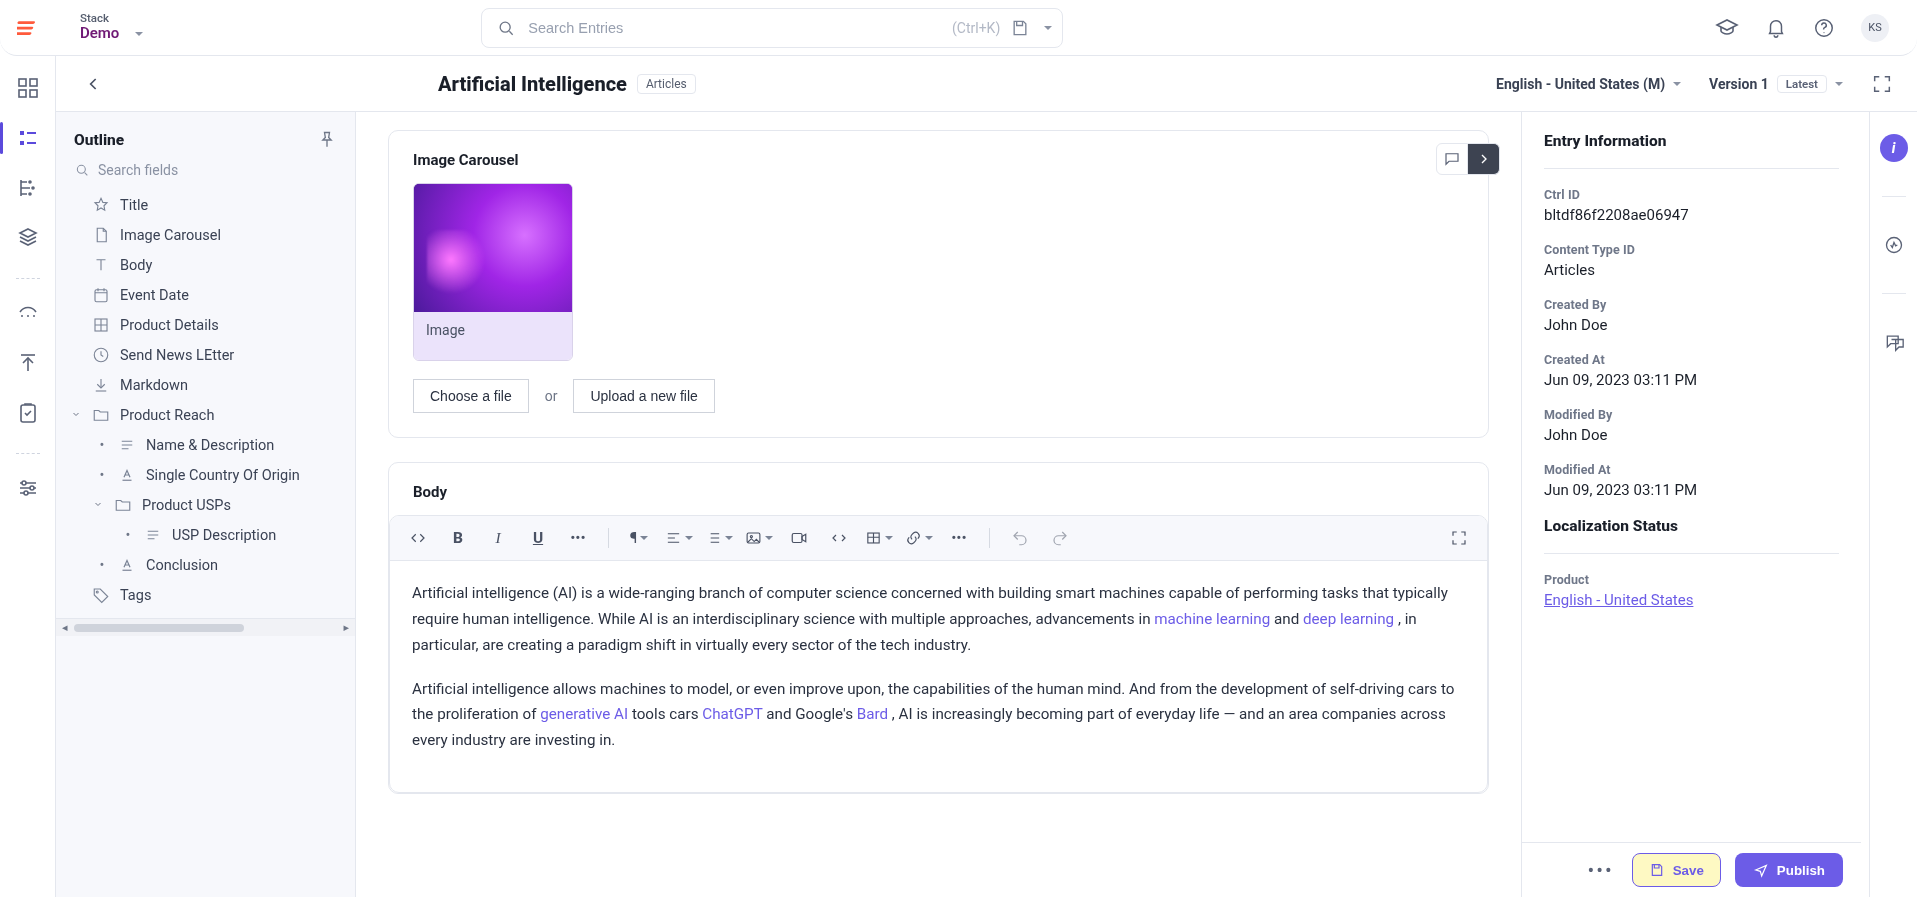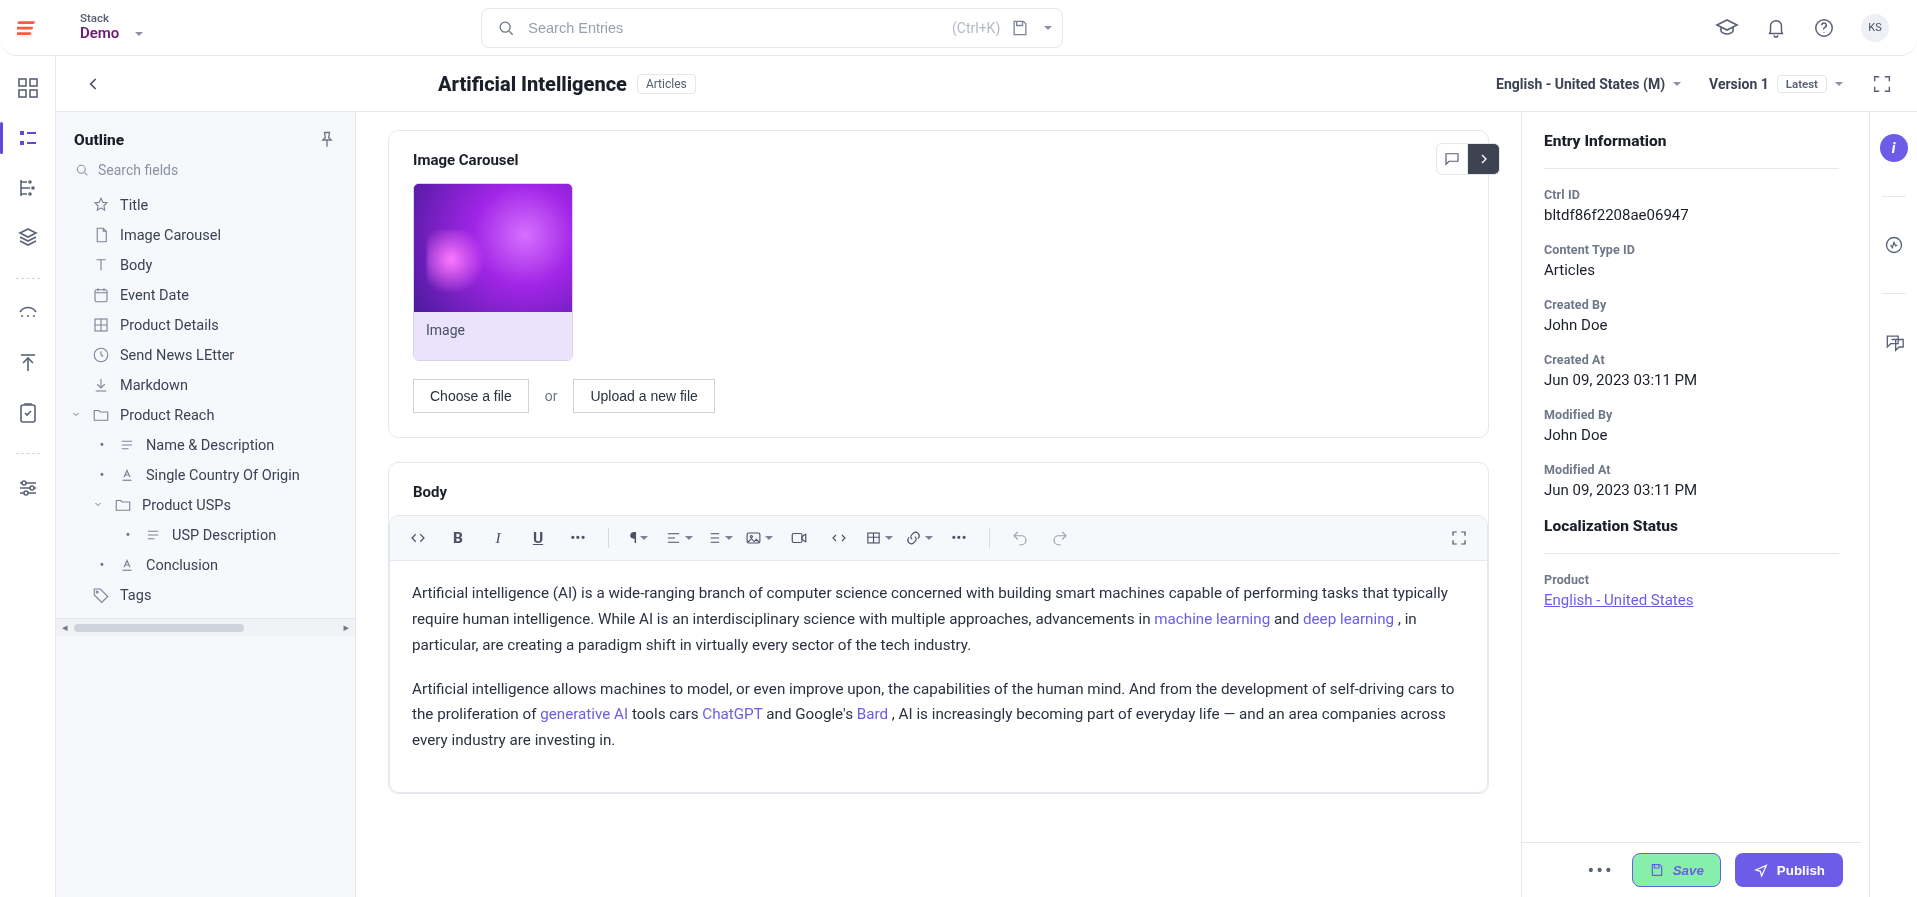--- a/index.html
+++ b/index.html
@@ -168,22 +168,22 @@
   .info-sep { border:none; border-top:1px solid var(--border); margin:4px 0 18px; }
   .meta-label { font-size:12.5px; color:#6f7789; font-weight:700; letter-spacing:.1px; margin-bottom:4px; }
   .meta-value { font-size:15px; color:#1a1f29; margin-bottom:18px; }
   .loc-link { color:var(--link); text-decoration:underline; font-size:15px; }
   .infobar-actions {
     position:sticky; bottom:0; background:#fff; border-top:1px solid var(--border);
     display:flex; align-items:center; justify-content:flex-end; gap:14px; padding:10px 18px;
   }
   .kebab { font-size:20px; color:#5a6276; letter-spacing:2px; cursor:pointer; padding:4px 4px; }
   .btn-save {
-    border:1px solid var(--brand); color:var(--brand); background:#86efac; border-radius:8px;
-    display:flex; align-items:center; gap:8px; padding:8px 16px; font-weight:700; cursor:pointer;font-style:italic;
+    border:1px solid var(--brand); color:var(--brand); background:#fef9c3; border-radius:8px;
+    display:flex; align-items:center; gap:8px; padding:8px 16px; font-weight:700; cursor:pointer;
   }
   .btn-publish {
     background:var(--brand); color:#fff; border:none; border-radius:8px;
     display:flex; align-items:center; gap:8px; padding:9px 18px; font-weight:700; cursor:pointer;
   }
 
   
   .inforail { width:48px; border-left:1px solid var(--border); display:flex; flex-direction:column; align-items:center; padding-top:22px; gap:34px; color:#5a6276; }
   .inforail .dot {
     width:28px; height:28px; border-radius:50%; display:flex; align-items:center; justify-content:center; cursor:pointer;

